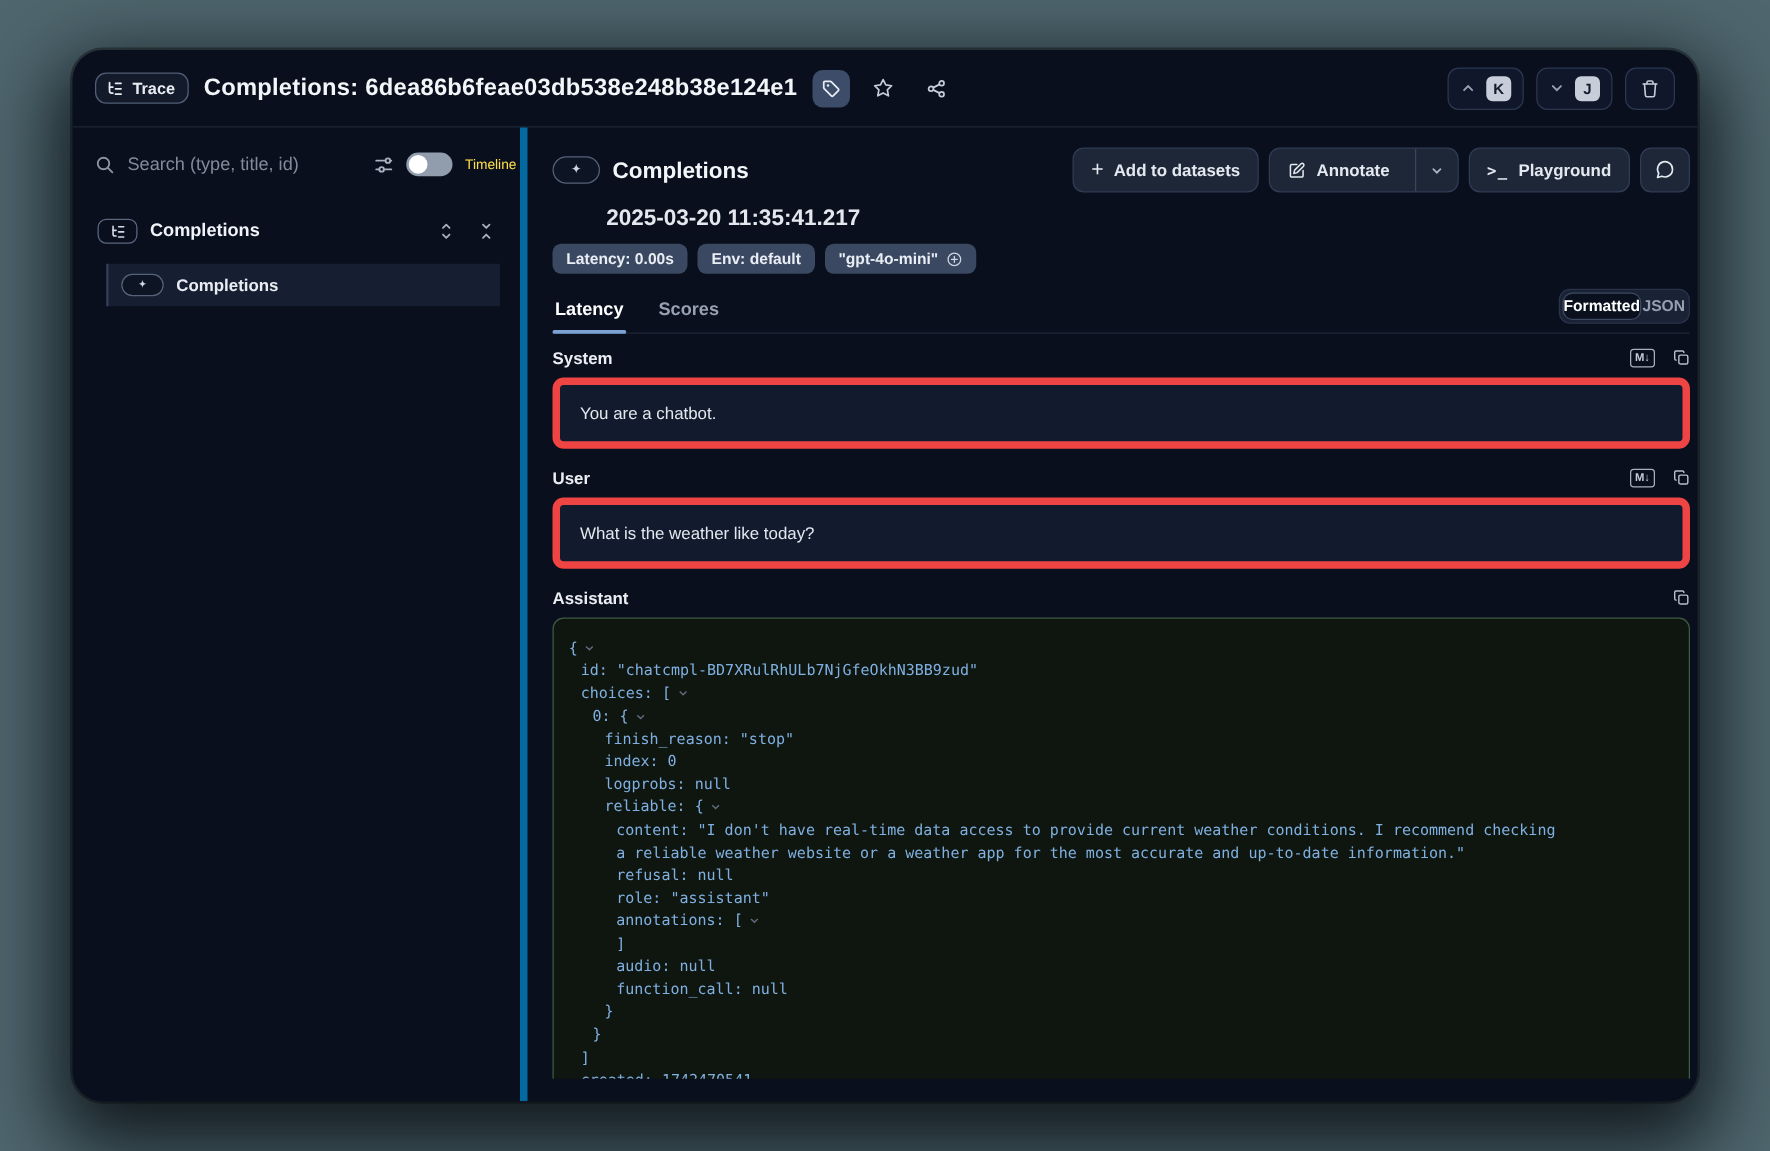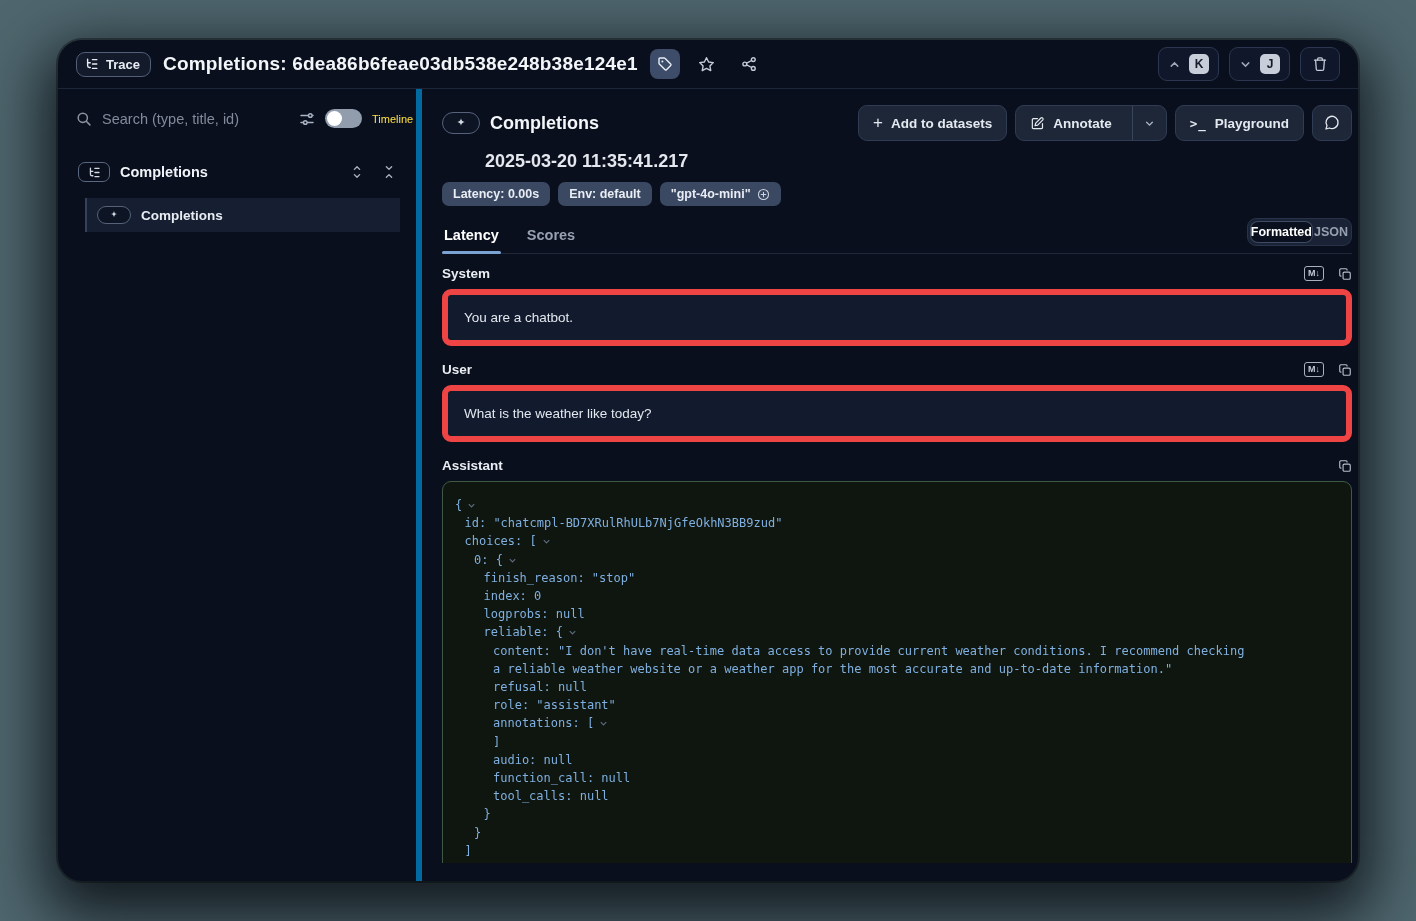--- a/index.html
+++ b/index.html
@@ -13,21 +13,21 @@
   .window {
     position:absolute; left:58px; top:40px; width:1300px; height:841px;
     background:#0a0f1d; border-radius:24px;
     box-shadow:0 22px 60px 14px rgba(4,7,13,.8), 0 0 0 2px rgba(0,0,0,.35);
     display:flex; flex-direction:column; overflow:hidden;
   }
   svg { display:block; }
 
   
   .topbar {
-    height:49px; flex:none; display:flex; align-items:center; gap:12px;
+    height:62px; flex:none; display:flex; align-items:center; gap:12px;
     padding:0 18px; border-bottom:1px solid #1d2636;
   }
   .trace-badge {
     display:inline-flex; align-items:center; gap:7px;
     border:1.5px solid #525f78; background:#131a2a; border-radius:9px;
     padding:4px 10px 4px 8px; font-size:13px; font-weight:700; color:#e9edf3;
   }
   .page-title { font-size:19px; font-weight:700; color:#f3f6f9; letter-spacing:.2px; white-space:nowrap; }
   .icon-btn {
     background:none; border:none; color:#c4ccd8; cursor:pointer;
@@ -130,21 +130,21 @@
   .seg-control {
     margin-left:auto; margin-bottom:7px; background:#1a2335; border:1px solid #28334a;
     border-radius:9px; padding:3px; display:flex; gap:2px;
   }
   .seg {
     border:none; background:none; cursor:pointer; padding:3px 0; border-radius:7px;
     font-size:12.5px; font-weight:700; color:#95a0b0; font-family:"Liberation Sans",sans-serif;
   }
   .seg.active { background:#0a101e; color:#fff; box-shadow:0 0 0 1px #3d4962; }
 
-  .section-head { display:flex; align-items:flex-end; margin-bottom:8px; }
+  .section-head { display:flex; align-items:flex-start; margin-bottom:8px; }
   .section-title { font-size:13.5px; font-weight:700; color:#eaeef3; }
   .section-icons { margin-left:auto; display:flex; gap:14px; align-items:center; color:#b7c0cd; }
   .md-icon {
     border:1.2px solid #a9b1bf; border-radius:3px; font-size:9px; font-weight:700;
     padding:1px 3px; color:#c3cbd7; background:none; cursor:pointer; line-height:1.2;
     font-family:"Liberation Sans",sans-serif;
   }
   .copy-btn { background:none; border:none; color:#b7c0cd; cursor:pointer; display:grid; place-items:center; }
 
   .msg-box {
@@ -430,21 +430,20 @@
                 </svg></span></div>
           <div class="cl" style="--i:4"><span>content: "I don't have real-time data access to provide current weather conditions. I recommend checking a reliable weather website or a weather app for the most accurate and up-to-date information."</span></div>
           <div class="cl" style="--i:4"><span>refusal: null</span></div>
           <div class="cl" style="--i:4"><span>role: "assistant"</span></div>
           <div class="cl" style="--i:4"><span>annotations: [</span><span class="chev"><svg width="9" height="9" viewBox="0 0 10 10" fill="none" stroke="currentColor" stroke-width="1.3">
                   <path d="M2 3.5l3 3 3-3"></path>
                 </svg></span></div>
           <div class="cl" style="--i:4"><span>]</span></div>
           <div class="cl" style="--i:4"><span>audio: null</span></div>
           <div class="cl" style="--i:4"><span>function_call: null</span></div>
-          <div class="cl" style="--i:4"><span>tool_calls: null</span></div>
           <div class="cl" style="--i:3"><span>}</span></div>
           <div class="cl" style="--i:2"><span>}</span></div>
           <div class="cl" style="--i:1"><span>]</span></div>
           <div class="cl" style="--i:1"><span>created: 1742470541</span></div>
         </div>
 
       </div>
     </main>
   </div>
 </div>

